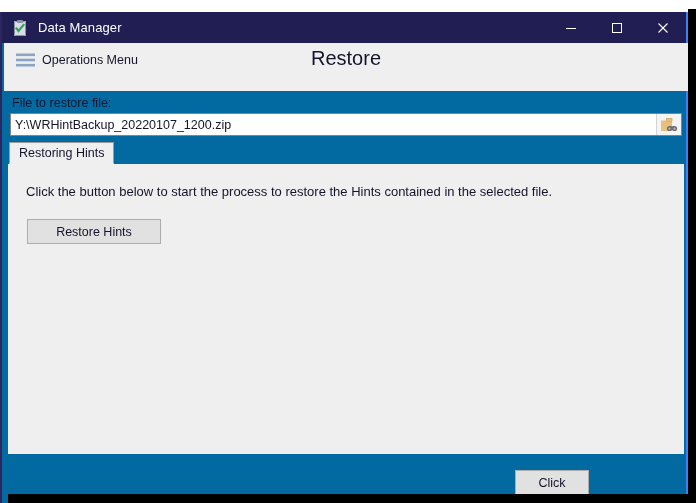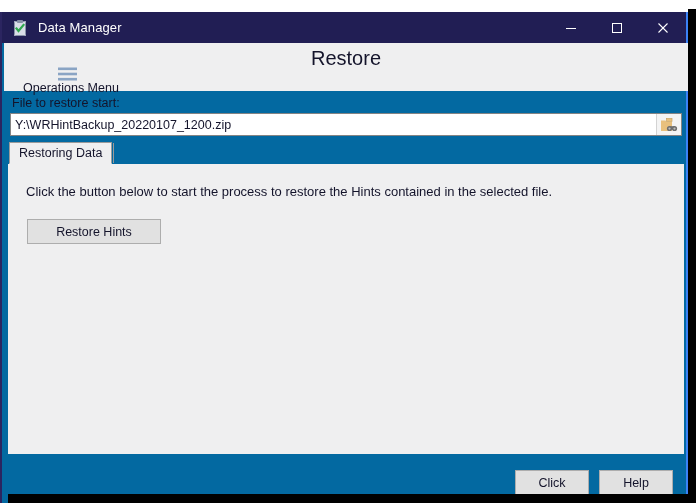--- a/index.html
+++ b/index.html
@@ -91,25 +91,24 @@
     position: absolute;
     left: 2px;
     top: 31px;
     width: 684px;
     height: 48px;
     background: #efeff0;
   }
   #ops-menu {
     position: absolute;
     left: 12px;
-    top: 24px;
-    display: flex;
-    align-items: center;
-    cursor: default;
-    flex-direction: column;
+    top: 10px;
+    display: flex;
+    align-items: flex-end;
+    cursor: default;
   }
   #hamburger {
     width: 19px;
     height: 14px;
     display: block;
   }
   #ops-menu-label {
     font-size: 12.5px;
     color: #14142b;
     margin-left: 7px;
@@ -300,47 +299,46 @@
           <rect x="0" y="0.5" width="19" height="2.6" fill="#8aa4c4"></rect>
           <rect x="0" y="5.7" width="19" height="2.6" fill="#8aa4c4"></rect>
           <rect x="0" y="10.9" width="19" height="2.6" fill="#8aa4c4"></rect>
         </svg>
       </span>
       <span id="ops-menu-label">Operations Menu</span>
     </div>
     <div id="page-title">Restore</div>
   </div>
 
-  <div id="file-label">File to restore start:</div>
+  <div id="file-label">File to restore file:</div>
   <div id="file-row">
     <input id="file-input" type="text" value="Y:\WRHintBackup_20220107_1200.zip" style="">
     <div id="browse-button">
       <span>
         <svg width="18" height="16" viewBox="0 0 18 16" xmlns="http://www.w3.org/2000/svg">
           <path d="M1 3.5 L1 14 L12 14 L12 5 L6.5 5 L5.5 3.5 Z" fill="#e8c07d"></path>
           <rect x="6.5" y="1.5" width="5.5" height="3" fill="#e8c07d" stroke="#c9a463" stroke-width="0.7"></rect>
           <circle cx="9.5" cy="11.5" r="2.6" fill="#6e6e6e"></circle>
           <circle cx="14.5" cy="11.5" r="2.6" fill="#6e6e6e"></circle>
           <rect x="9.5" y="9.2" width="5" height="2" fill="#6e6e6e"></rect>
           <circle cx="9.5" cy="11.6" r="1.1" fill="#bdbdbd"></circle>
           <circle cx="14.5" cy="11.6" r="1.1" fill="#bdbdbd"></circle>
         </svg>
       </span>
     </div>
   </div>
 
   <div id="tabstrip">
-    <div id="tab-restoring-hints">Restoring Data</div>
+    <div id="tab-restoring-hints">Restoring Hints</div>
     <div id="tabstrip-divider"></div>
   </div>
 
   <div id="tab-panel">
     <div id="instruction-text">Click the button below to start the process to restore the Hints contained in the selected file.</div>
     <button id="restore-hints-button">Restore Hints</button>
   </div>
 
   <button class="footer-button" id="close-button">Click</button>
-  <button class="footer-button" id="help-button">Help</button>
 
 </div>
 
 <div id="shadow-bottom"></div>
 <div id="shadow-right"></div>
 
 </body></html>

